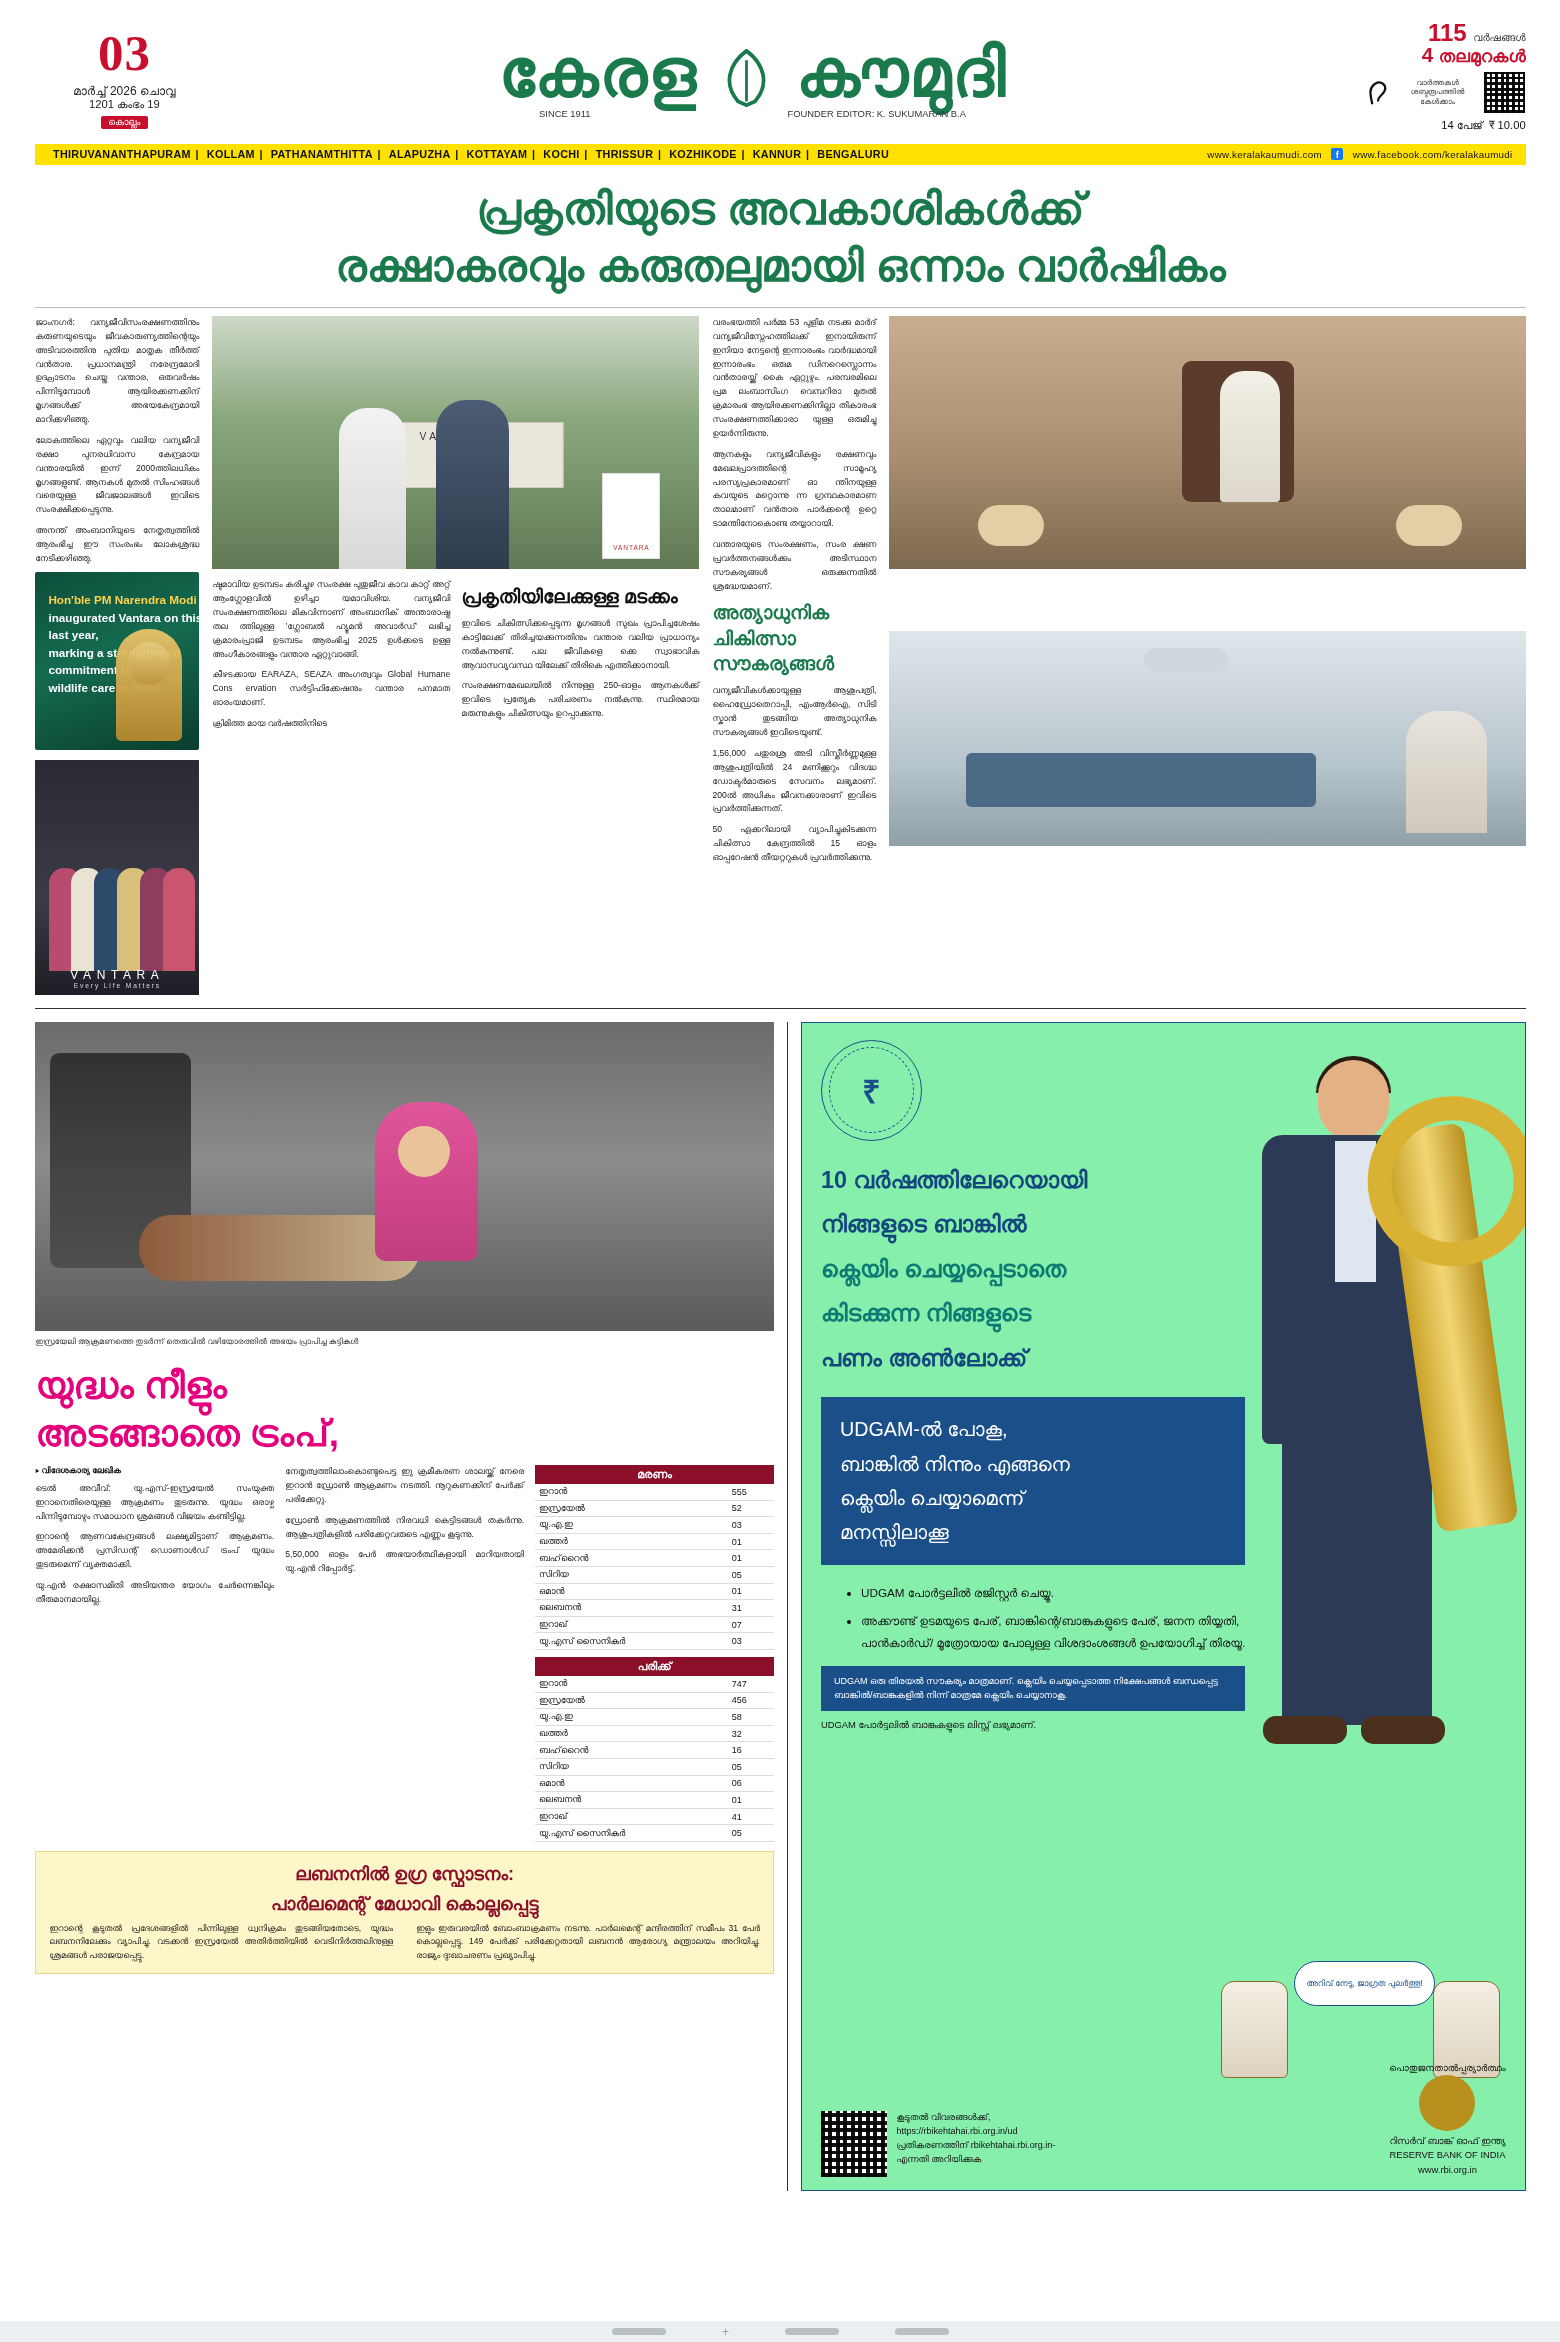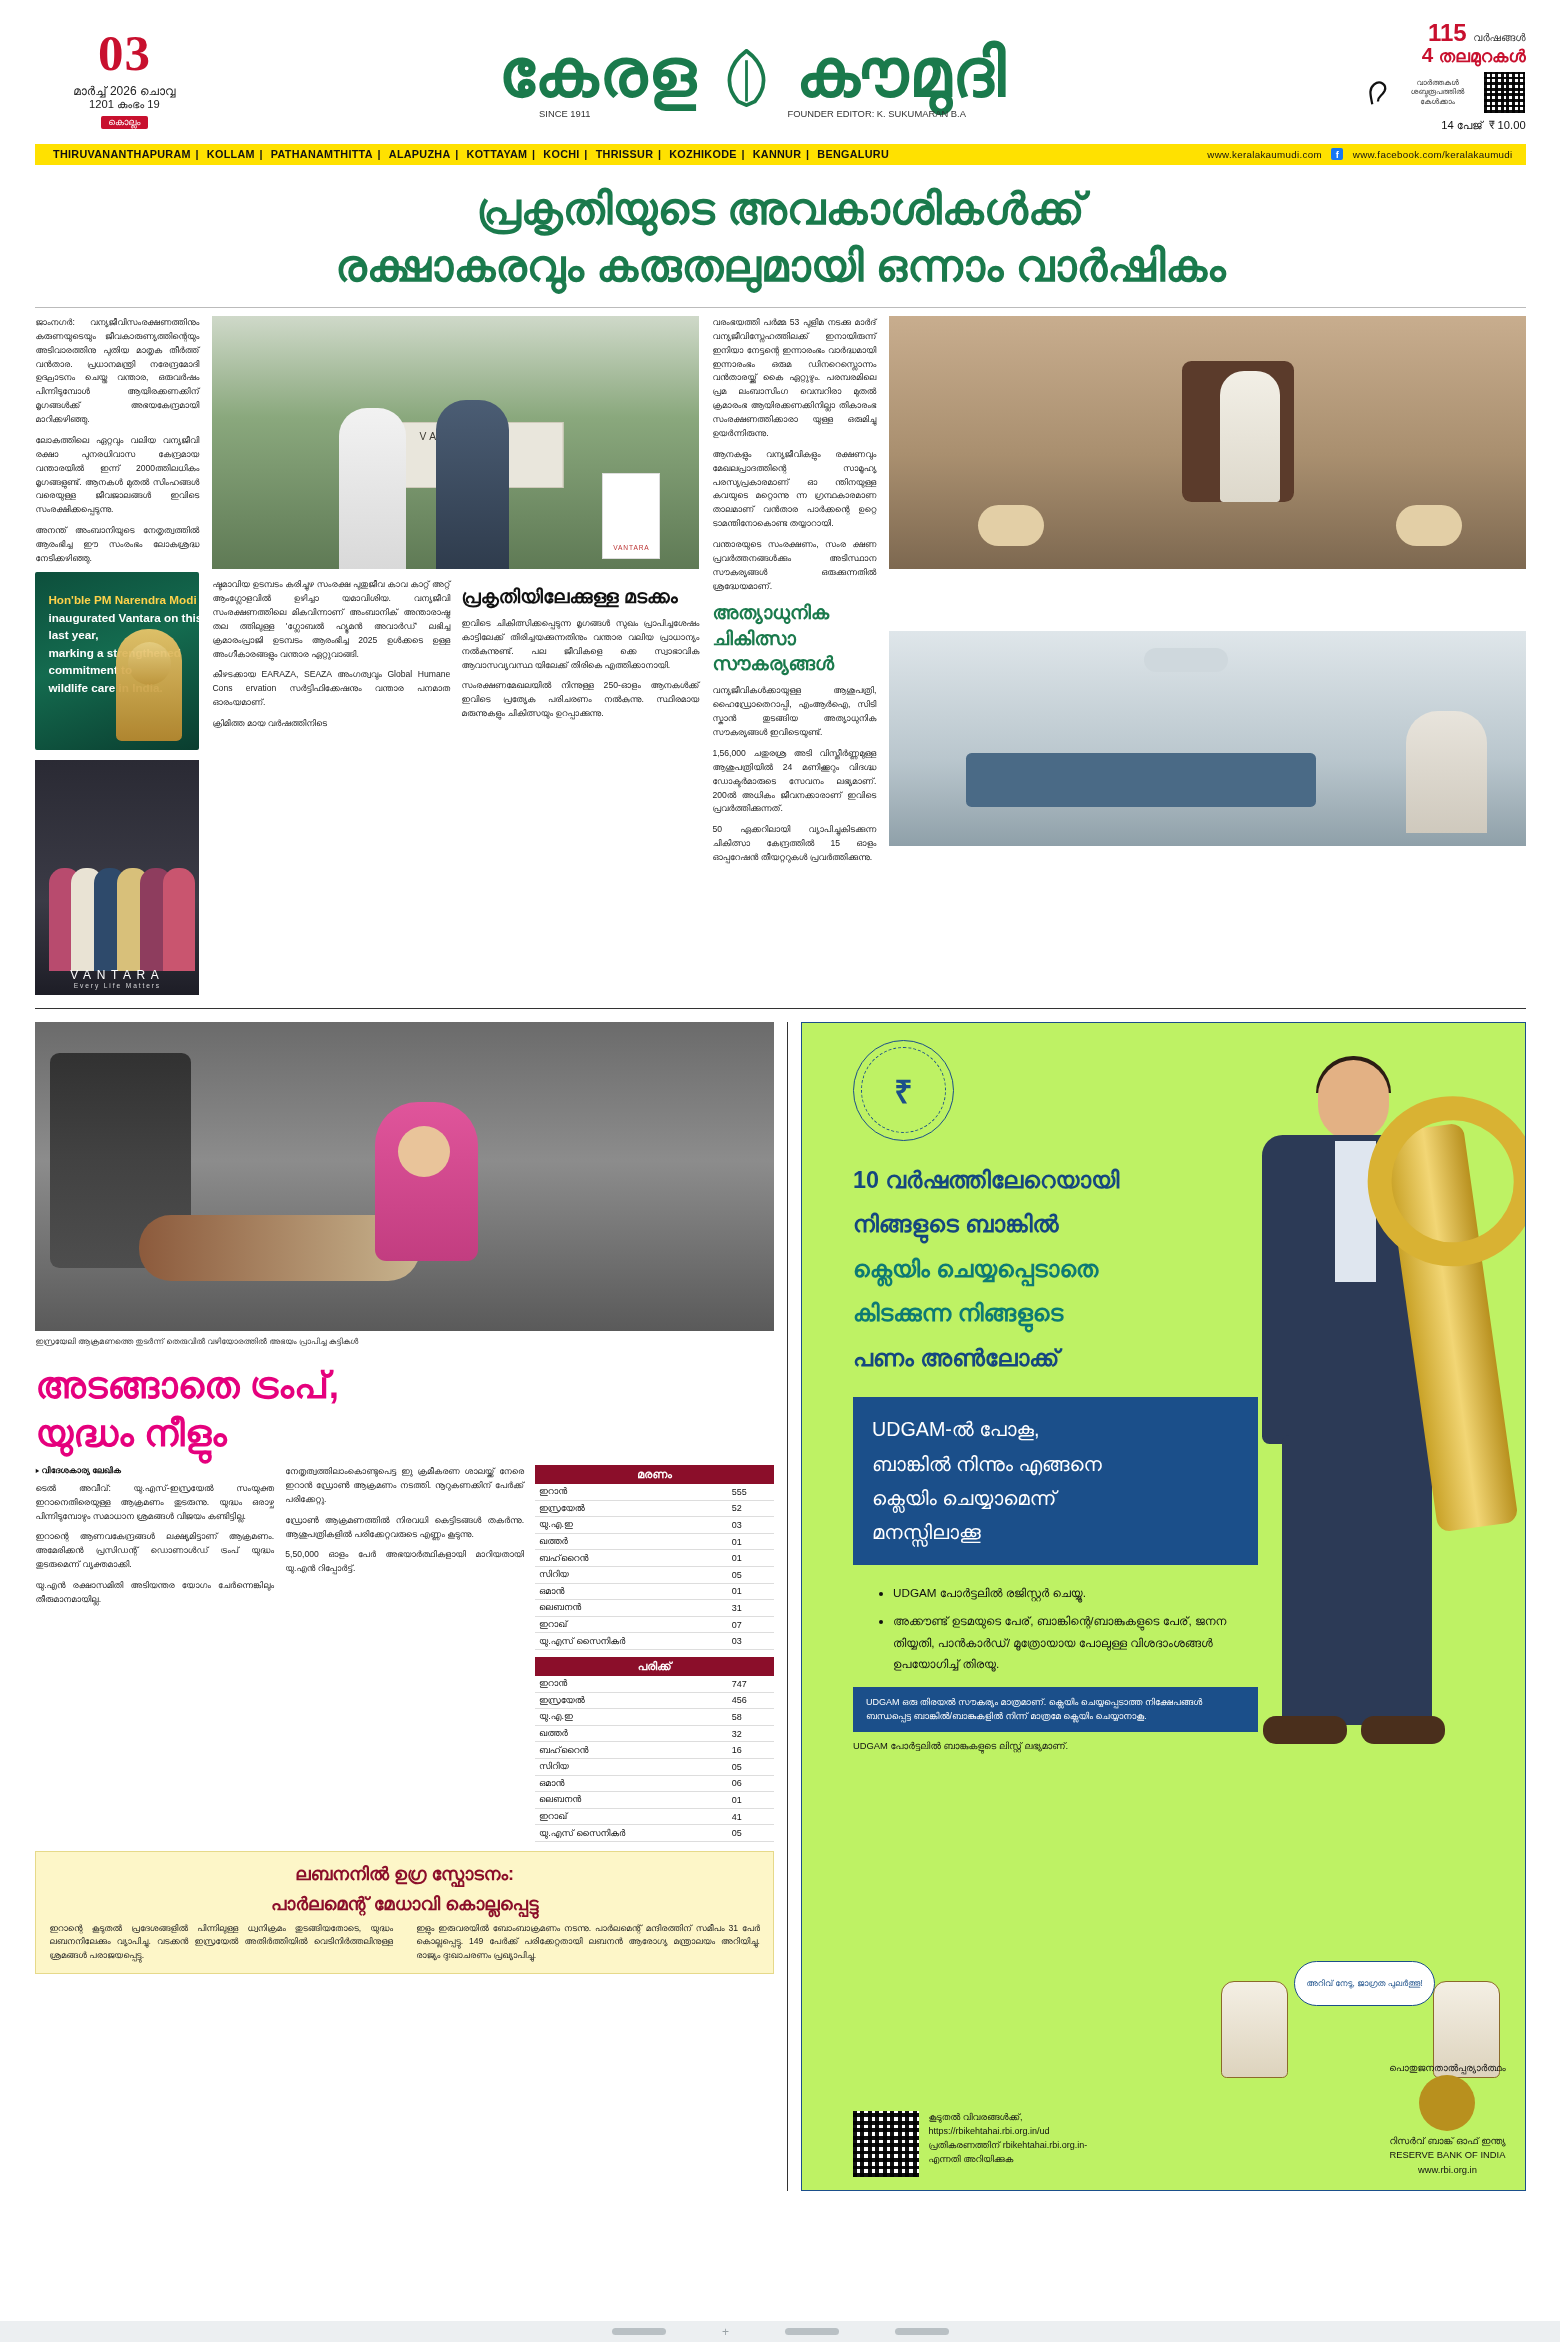--- a/index.html
+++ b/index.html
@@ -113,21 +113,21 @@
 
   .tbl-title { background:#8b0e2a; color:#fff; font-size:11.2px; font-weight:700; text-align:center; padding:2.8px 0; }
   .tbl { width:100%; border-collapse:collapse; font-size:9px; }
   .tbl td { border-bottom:0.9px solid #ddd; padding:2.3px 3.7px; }
   .tbl td:last-child { text-align:left; font-weight:400; }
 
   .yellow-box { background:#fdf6c8; border:0.9px solid #e6d98a; margin:9.4px 0 0 0; padding:9.4px 13px; }
   .yellow-box h3 { margin:0 0 5.6px 0; font-size:18px; color:#8b0e2a; text-align:center; font-weight:700; line-height:1.35; }
 
   
-  .ad { border:0.9px solid #1b4f8a; background:#bef264; position:relative; height:1169px; overflow:hidden;padding-left:32px; }
+  .ad { border:0.9px solid #1b4f8a; background:#86efac; position:relative; height:1169px; overflow:hidden; }
   .ad-inner { padding:17px 19px; position:relative; height:100%; }
   .ad-seal { width:101px; height:101px; border-radius:50%; border:1.9px solid #1b4f8a; position:relative; color:#1b4f8a;
              display:flex; align-items:center; justify-content:center; }
   .ad-seal:before { content:"₹"; font-size:32px; font-weight:700; }
   .ad-seal-ring { position:absolute; inset:6.6px; border:0.9px dashed #1b4f8a; border-radius:50%; }
   .ad-lines { margin-top:17px; }
   .ad-line { font-size:23.4px; font-weight:700; color:#15477f; line-height:1.9; }
   .ad-line.teal { color:#0d7a74; }
   .ad-blue-box { background:#1b4f8a; color:#fff; padding:15px 19px; margin:17px 0 0 0; font-size:19.7px; line-height:1.75; width:62%; }
   .ad-bullets { margin-top:17px; font-size:11.7px; line-height:1.8; color:#111; width:62%; }
@@ -332,22 +332,22 @@
 
     <div>
       <div class="photo street-photo">
         <div class="bike"></div>
         <div class="lying"></div>
         <div class="kid"></div>
       </div>
       <div class="cap">ഇസ്രയേലി ആക്രമണത്തെ തുടർന്ന് തെരുവിൽ വഴിയോരത്തിൽ അഭയം പ്രാപിച്ച കുട്ടികൾ</div>
 
       <div class="big-pink">
+        <div>യുദ്ധം നീളും</div>
         <div>അടങ്ങാതെ ട്രംപ്,</div>
-        <div>യുദ്ധം നീളും</div>
       </div>
 
       <div class="tri">
         <div>
           <div class="byline">▸ വിദേശകാര്യ ലേഖിക</div>
           <div class="col-text">
             <p>ടെൽ അവീവ്: യു.എസ്-ഇസ്രയേൽ സംയുക്ത ഇറാനെതിരെയുള്ള ആക്രമണം തുടരുന്നു. യുദ്ധം ഒരാഴ്ച പിന്നിടുമ്പോഴും സമാധാന ശ്രമങ്ങൾ വിജയം കണ്ടിട്ടില്ല.</p>
             <p>ഇറാന്റെ ആണവകേന്ദ്രങ്ങൾ ലക്ഷ്യമിട്ടാണ് ആക്രമണം. അമേരിക്കൻ പ്രസിഡന്റ് ഡൊണാൾഡ് ട്രംപ് യുദ്ധം തുടരുമെന്ന് വ്യക്തമാക്കി.</p>
             <p>യു.എൻ രക്ഷാസമിതി അടിയന്തര യോഗം ചേർന്നെങ്കിലും തീരുമാനമായില്ല.</p>
           </div>

